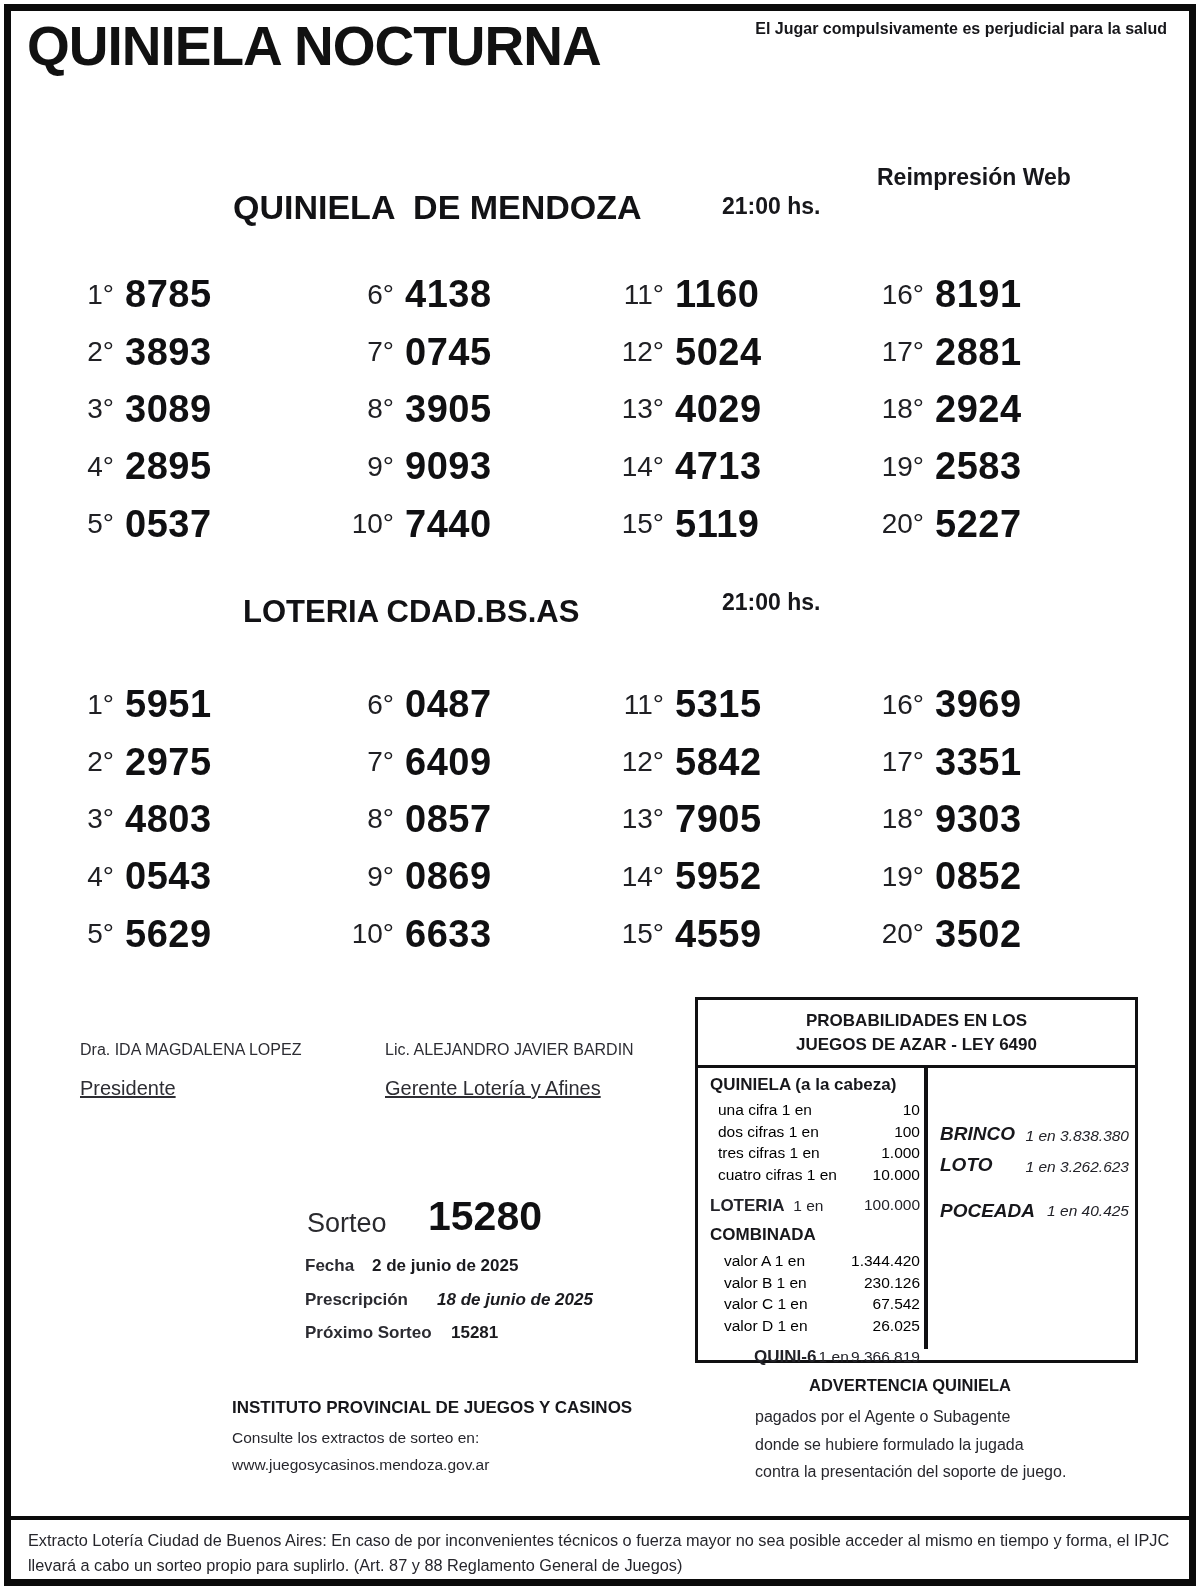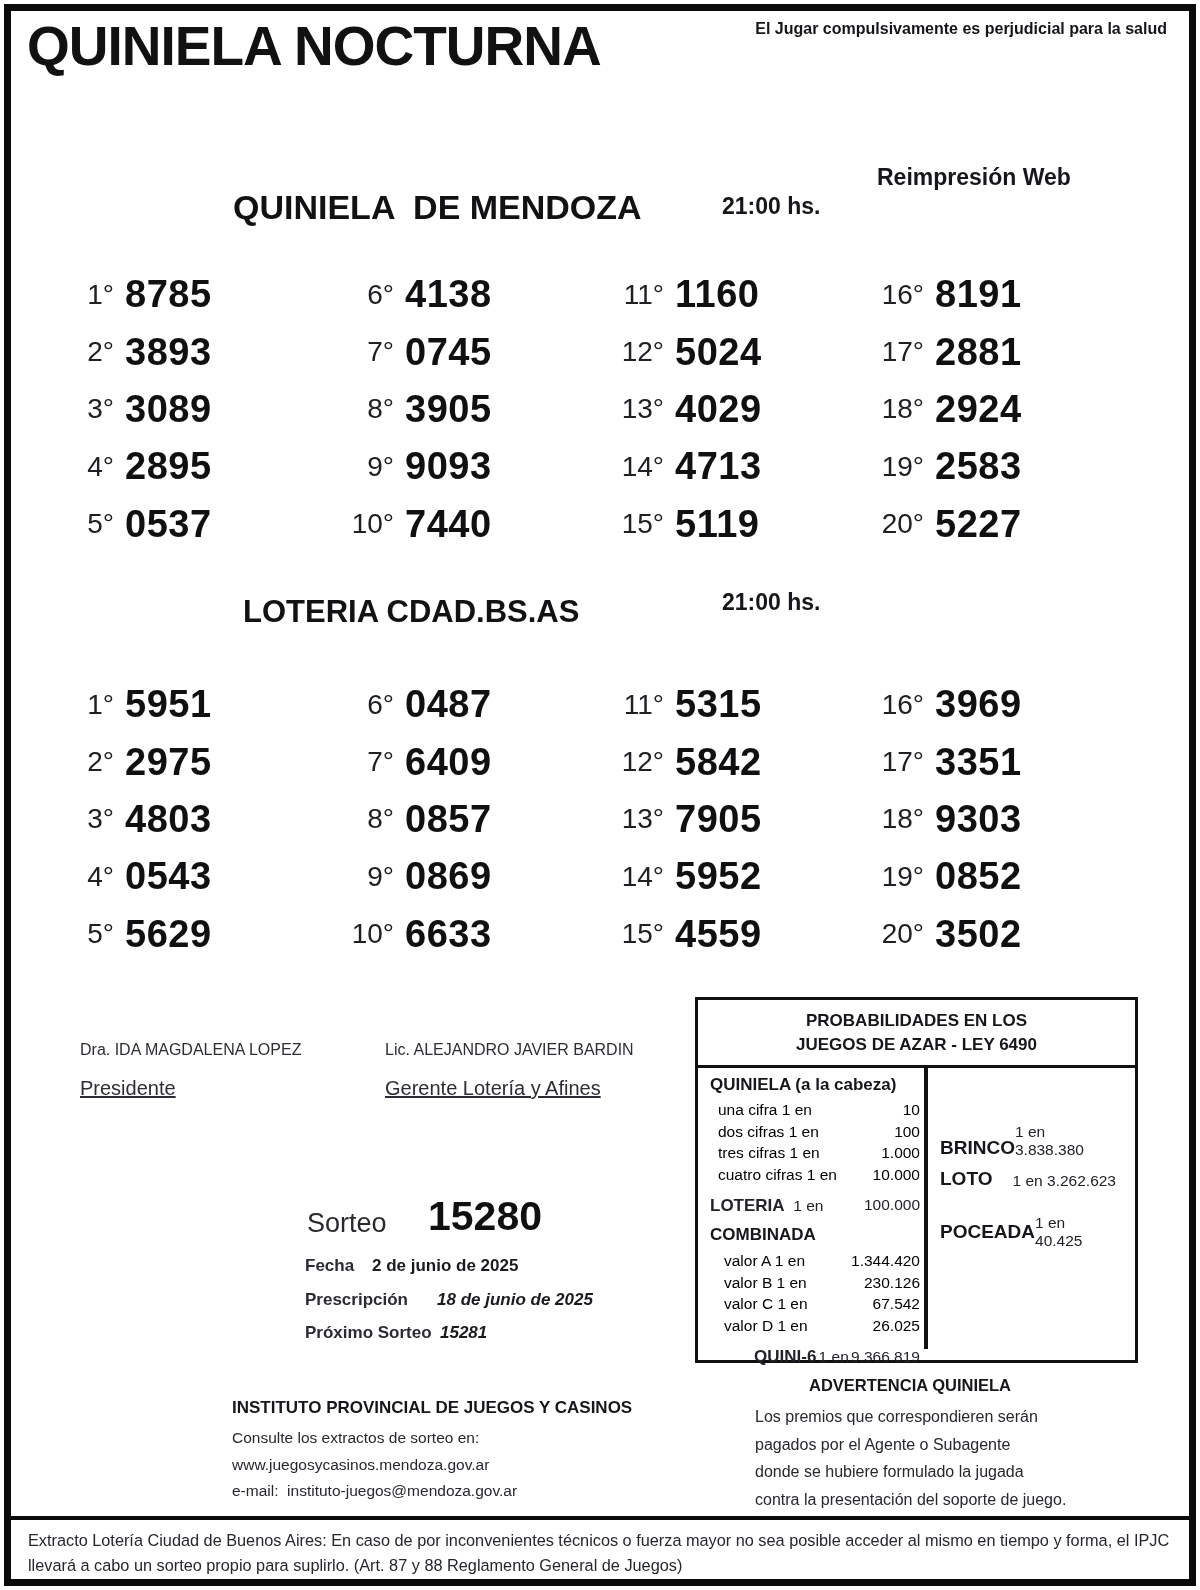--- a/index.html
+++ b/index.html
@@ -39,21 +39,21 @@
   .meta{font-size:17px; font-weight:700; color:#2b2b31;}
   .meta-val{font-size:17px; font-weight:700; color:#1b1b1f;}
 
   
   .prob-box{left:695px; top:997px; width:443px; height:366px; border:3px solid #101012; box-sizing:border-box; background:#fff;}
   .prob-title{height:68px; border-bottom:3px solid #101012; box-sizing:border-box;
     display:flex; flex-direction:column; justify-content:center; align-items:center;
     font-size:17px; font-weight:700; color:#17171b; line-height:24px;}
   .prob-body{display:flex; height:281px;}
   .prob-left{width:230px; border-right:4px solid #101012; box-sizing:border-box; padding:7px 4px 0 12px;}
-  .prob-right{flex:1; padding:55px 19px 0 12px; box-sizing:border-box;}
+  .prob-right{flex:1; padding:55px 6px 0 12px; box-sizing:border-box;font-style:italic;}
   .p-head{font-size:17px; font-weight:700; color:#17171b;}
   .p-row{display:flex; justify-content:space-between; font-size:15.5px; color:#000000; line-height:21.5px; padding-left:8px;}
   .p-row .v{text-align:right;}
   .loteria-row{display:flex; justify-content:space-between; margin-top:11px; font-size:15.5px; color:#222228;}
   .loteria-row b{font-size:17px;}
   .combinada-head{margin-top:9px;}
   .valores{margin-top:5px;}
   .valores .p-row{padding-left:14px;}
   .quini-row{display:flex; justify-content:space-between; margin-top:11px; font-size:15.5px; color:#222228; align-items:baseline;margin-left:44px;}
   .quini-row b{font-size:17px;}
@@ -280,21 +280,21 @@
   <div class="abs sig-name" style="left:385px; top:1041px;">Lic. ALEJANDRO JAVIER BARDIN</div>
   <div class="abs sig-role" style="left:385px; top:1077px;">Gerente Lotería y Afines</div>
 
   <div class="abs sorteo-label">Sorteo</div>
   <div class="abs sorteo-number">15280</div>
   <div class="abs meta" style="left:305px; top:1256px;">Fecha</div>
   <div class="abs meta-val" style="left:372px; top:1256px;">2 de junio de 2025</div>
   <div class="abs meta" style="left:305px; top:1290px;">Prescripción</div>
   <div class="abs meta-val" style="left:437px; top:1290px;font-style:italic;">18 de junio de 2025</div>
   <div class="abs meta" style="left:305px; top:1323px;">Próximo Sorteo</div>
-  <div class="abs meta-val" style="left:440px; top:1323px;font-style:italic;">15281</div>
+  <div class="abs meta-val" style="left:451px; top:1323px;">15281</div>
 
   <div class="abs prob-box">
     <div class="prob-title">
       <div>PROBABILIDADES EN LOS</div>
       <div>JUEGOS DE AZAR - LEY 6490</div>
     </div>
     <div class="prob-body">
       <div class="prob-left">
         <div class="p-head">QUINIELA (a la cabeza)</div>
         <div style="margin-top:4px;">
@@ -356,28 +356,26 @@
         <div class="game game-inline">
           <span class="gname">POCEADA</span>
           <span class="gval">1 en 40.425</span>
         </div>
       </div>
     </div>
   </div>
 
   <div class="abs adv">
     <div class="adv-title">ADVERTENCIA QUINIELA</div>
-    <div class="adv-line">Los premios que correspondieren serán</div>
     <div class="adv-line">pagados por el Agente o Subagente</div>
     <div class="adv-line">donde se hubiere formulado la jugada</div>
     <div class="adv-line">contra la presentación del soporte de juego.</div>
   </div>
 
   <div class="abs inst">
     <div class="inst-title">INSTITUTO PROVINCIAL DE JUEGOS Y CASINOS</div>
     <div class="inst-line">Consulte los extractos de sorteo en:</div>
     <div class="inst-line">www.juegosycasinos.mendoza.gov.ar</div>
-    <div class="inst-line">e-mail:  instituto-juegos@mendoza.gov.ar</div>
   </div>
 
   <div class="abs footer-rule"></div>
   <div class="abs footer-text">Extracto Lotería Ciudad de Buenos Aires: En caso de por inconvenientes técnicos o fuerza mayor no sea posible acceder al mismo en tiempo y forma, el IPJC llevará a cabo un sorteo propio para suplirlo. (Art. 87 y 88 Reglamento General de Juegos)</div>
 </div>
 
 </body></html>

